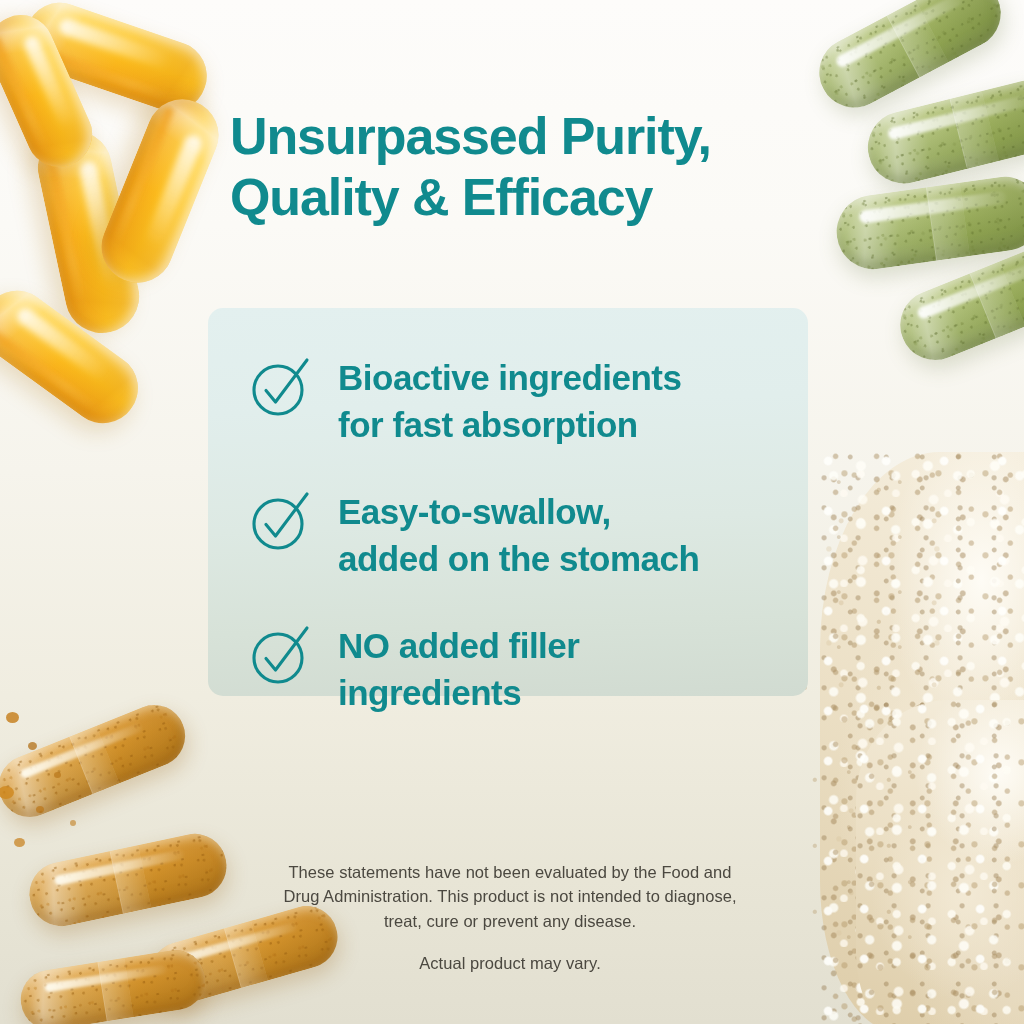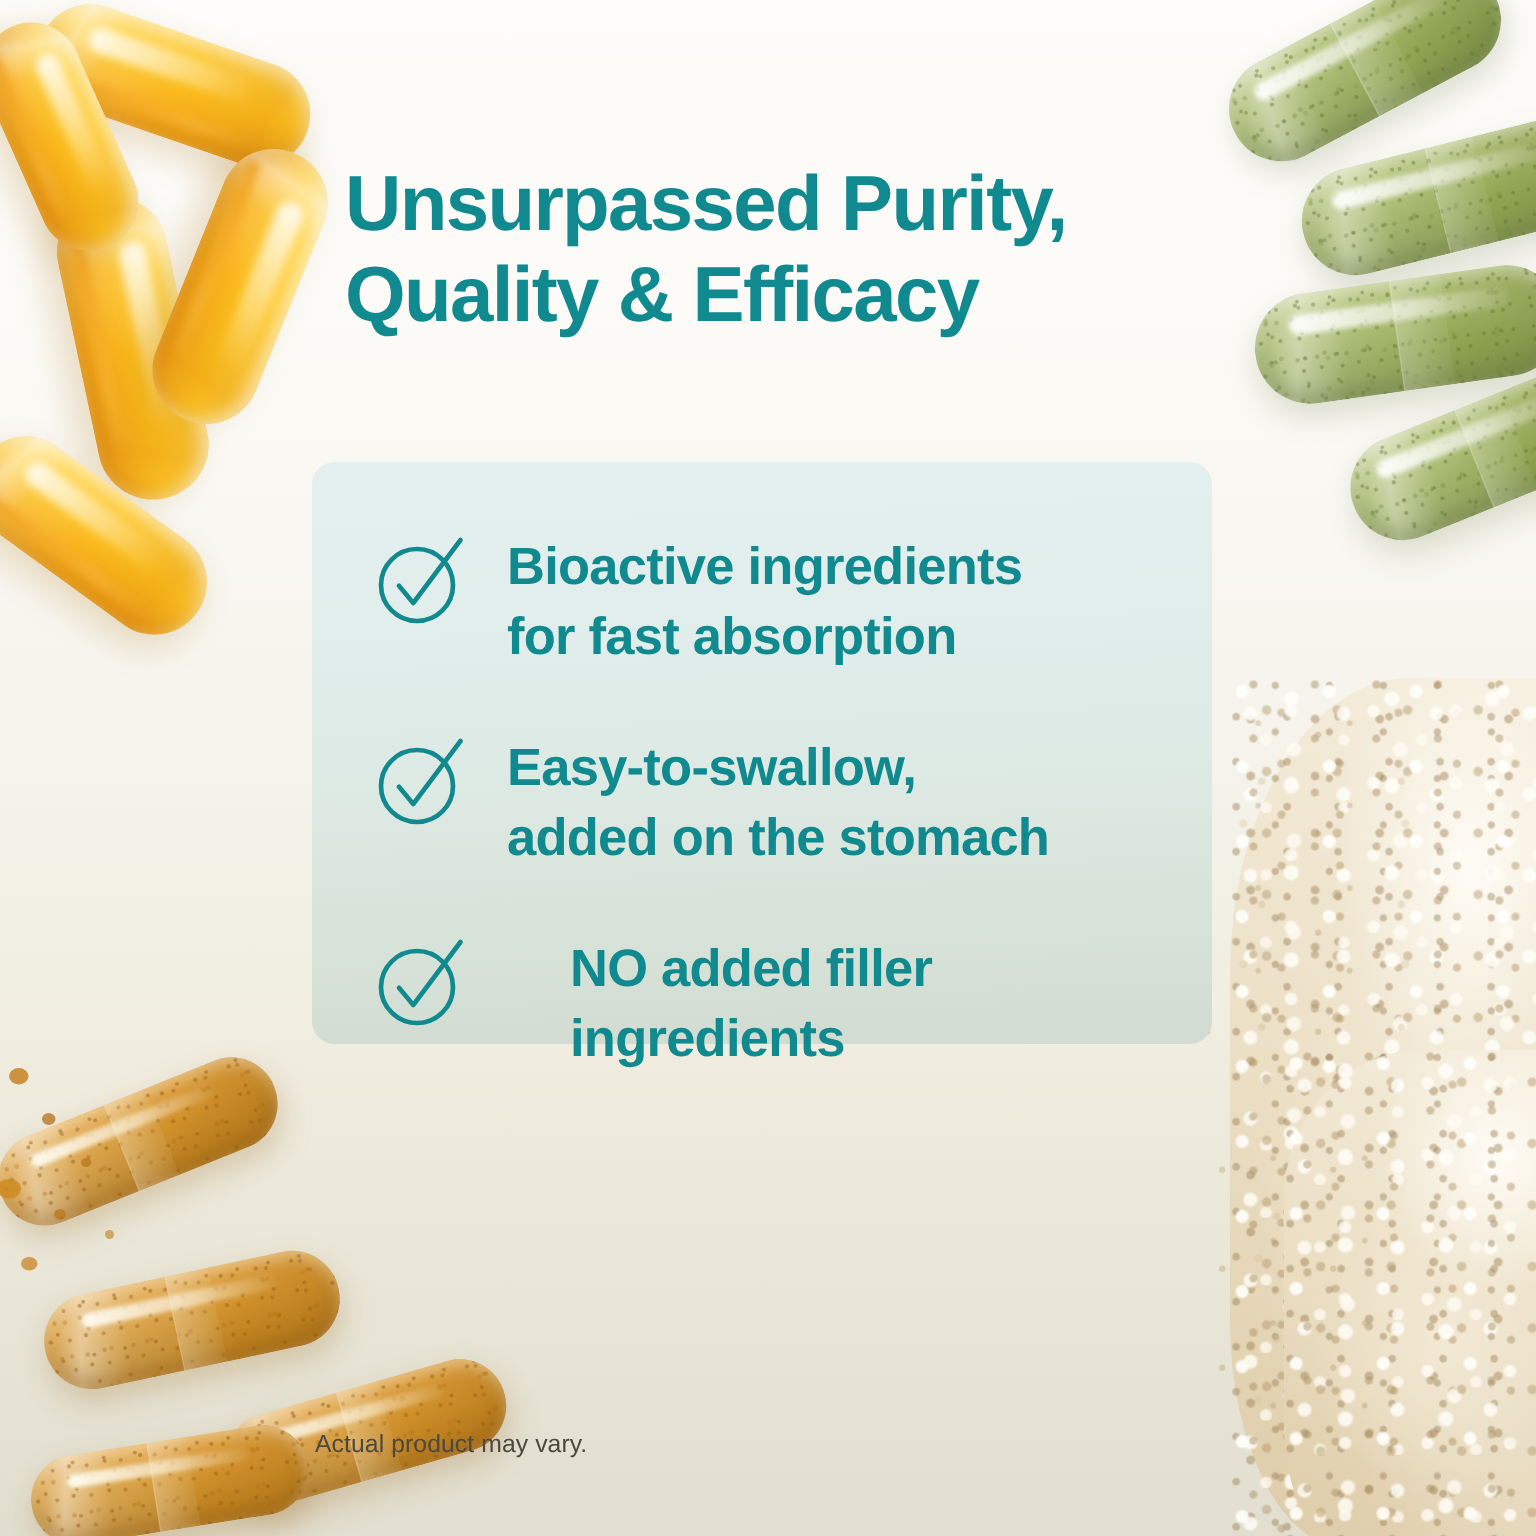--- a/index.html
+++ b/index.html
@@ -278,21 +278,21 @@
     margin: 0;
     padding: 0;
     list-style: none;
   }
 
   .benefit {
     display: flex;
     align-items: flex-start;
     margin-bottom: 38px;
   }
-  .benefit:last-child { margin-bottom: 0; gap: 42px; }
+  .benefit:last-child { margin-bottom: 0; }
 
   .check-icon {
     flex: 0 0 auto;
     width: 66px;
     height: 66px;
     margin-top: 2px;
     margin-right: 24px;
   }
 
   .benefit-text {
@@ -317,20 +317,21 @@
     color: #4b4840;
     letter-spacing: .05px;
     white-space: pre-line;
   }
 
   .disclaimer-note {
     position: absolute;
     left: 210px;
     top: 934px;
     width: 600px;
+    text-align: center;
     font-size: 16.5px;
     line-height: 1.5;
     color: #4b4840;
     letter-spacing: .05px;
   }
 </style>
 </head>
 <body>
 
 <div id="stage">
@@ -437,16 +438,19 @@
             <path d="M18 36.5 L27.5 48 L59 6" fill="none" stroke="#108a8e" stroke-width="3.1" stroke-linecap="round" stroke-linejoin="round"></path>
           </svg>
         </span>
         <span class="benefit-text">NO added filler
 ingredients</span>
       </li>
 
     </ul>
   </div>
 
+  <p class="disclaimer">These statements have not been evaluated by the Food and
+Drug Administration. This product is not intended to diagnose,
+treat, cure or prevent any disease.</p>
 
   <p class="disclaimer-note">Actual product may vary.</p>
 
 </div>
 
 </body></html>

